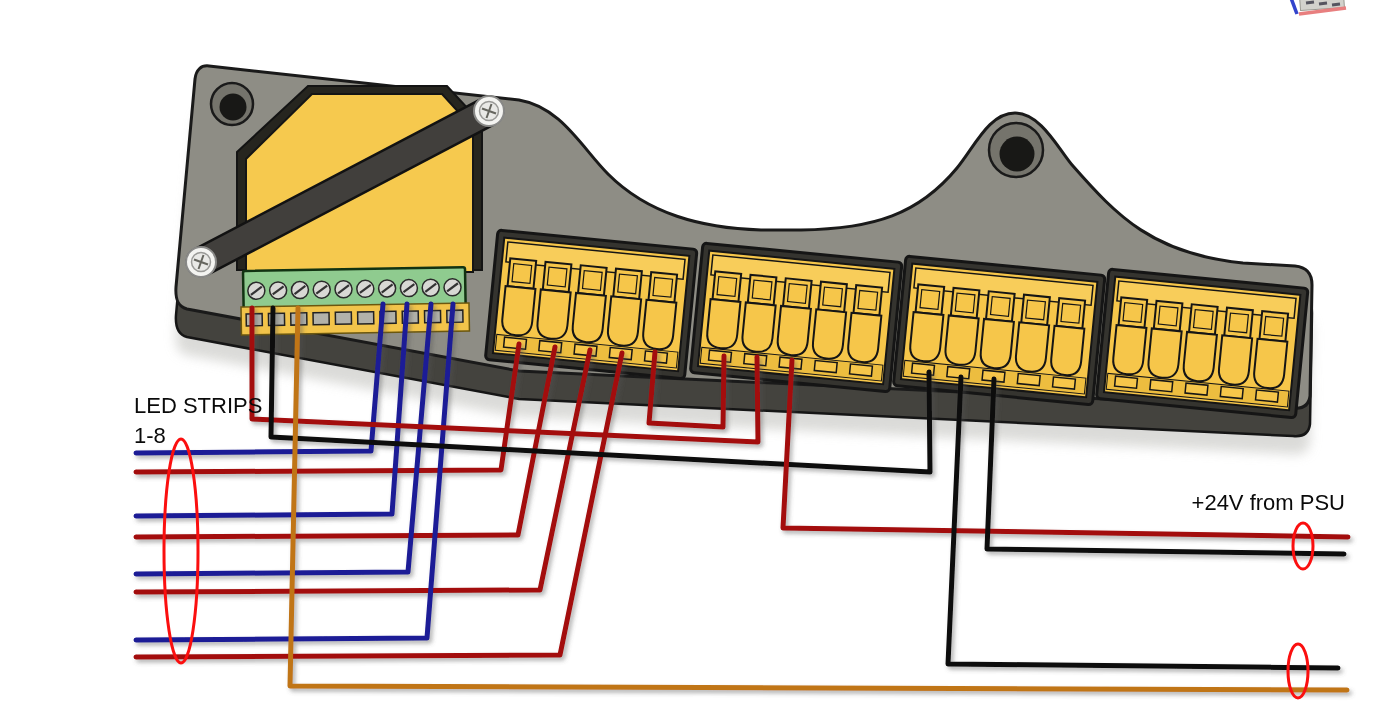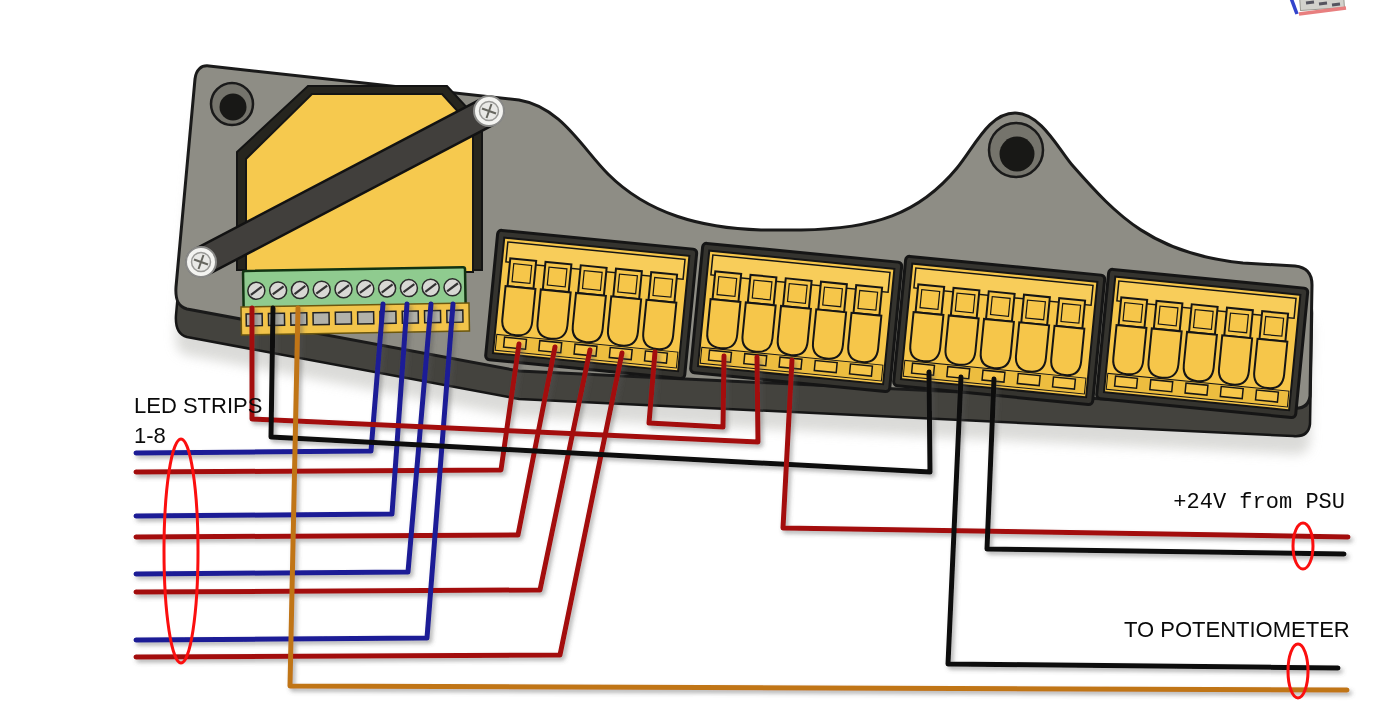--- a/index.html
+++ b/index.html
@@ -3,21 +3,21 @@
 <meta charset="utf-8">
 <style>
   html,body{margin:0;padding:0;background:#ffffff;}
   body{width:1378px;height:708px;position:relative;overflow:hidden;
        font-family:"Liberation Sans",sans-serif;}
   #stage{position:absolute;left:0;top:0;width:1378px;height:646px;}
   svg{position:absolute;left:0;top:0;}
   .label{position:absolute;color:#0a0a0a;font-size:22px;font-weight:500;
          letter-spacing:0px;white-space:nowrap;}
   #label-led{left:134px;top:391px;line-height:30px;}
-  #label-psu{right:33px;top:490px;text-align:center;font-family:Liberation Mono, monospace;}
+  #label-psu{right:33px;top:490px;text-align:center;}
   #label-pot{left:1124px;top:617px;}
 </style>
 </head>
 <body>
 
 <div id="stage">
 
   <svg id="diagram" width="1378" height="708" viewBox="0 0 1378 708">
     <defs>
       <filter id="soft" x="-10%" y="-10%" width="120%" height="130%">
@@ -300,15 +300,14 @@
       <line x1="1291" y1="-2" x2="1297" y2="14" stroke="#3344cc" stroke-width="3.5"></line>
       <line x1="1299" y1="14" x2="1346" y2="8" stroke="#e87f7f" stroke-width="3.5"></line>
     </g>
   </svg>
 
   <div class="label" id="label-led">
     <div>LED STRIPS</div>
     <div>1-8</div>
   </div>
   <div class="label" id="label-psu">+24V from PSU</div>
-  <div class="label" id="label-pot">TO POTENTIOMETER</div>
 
 </div>
 
 </body></html>

